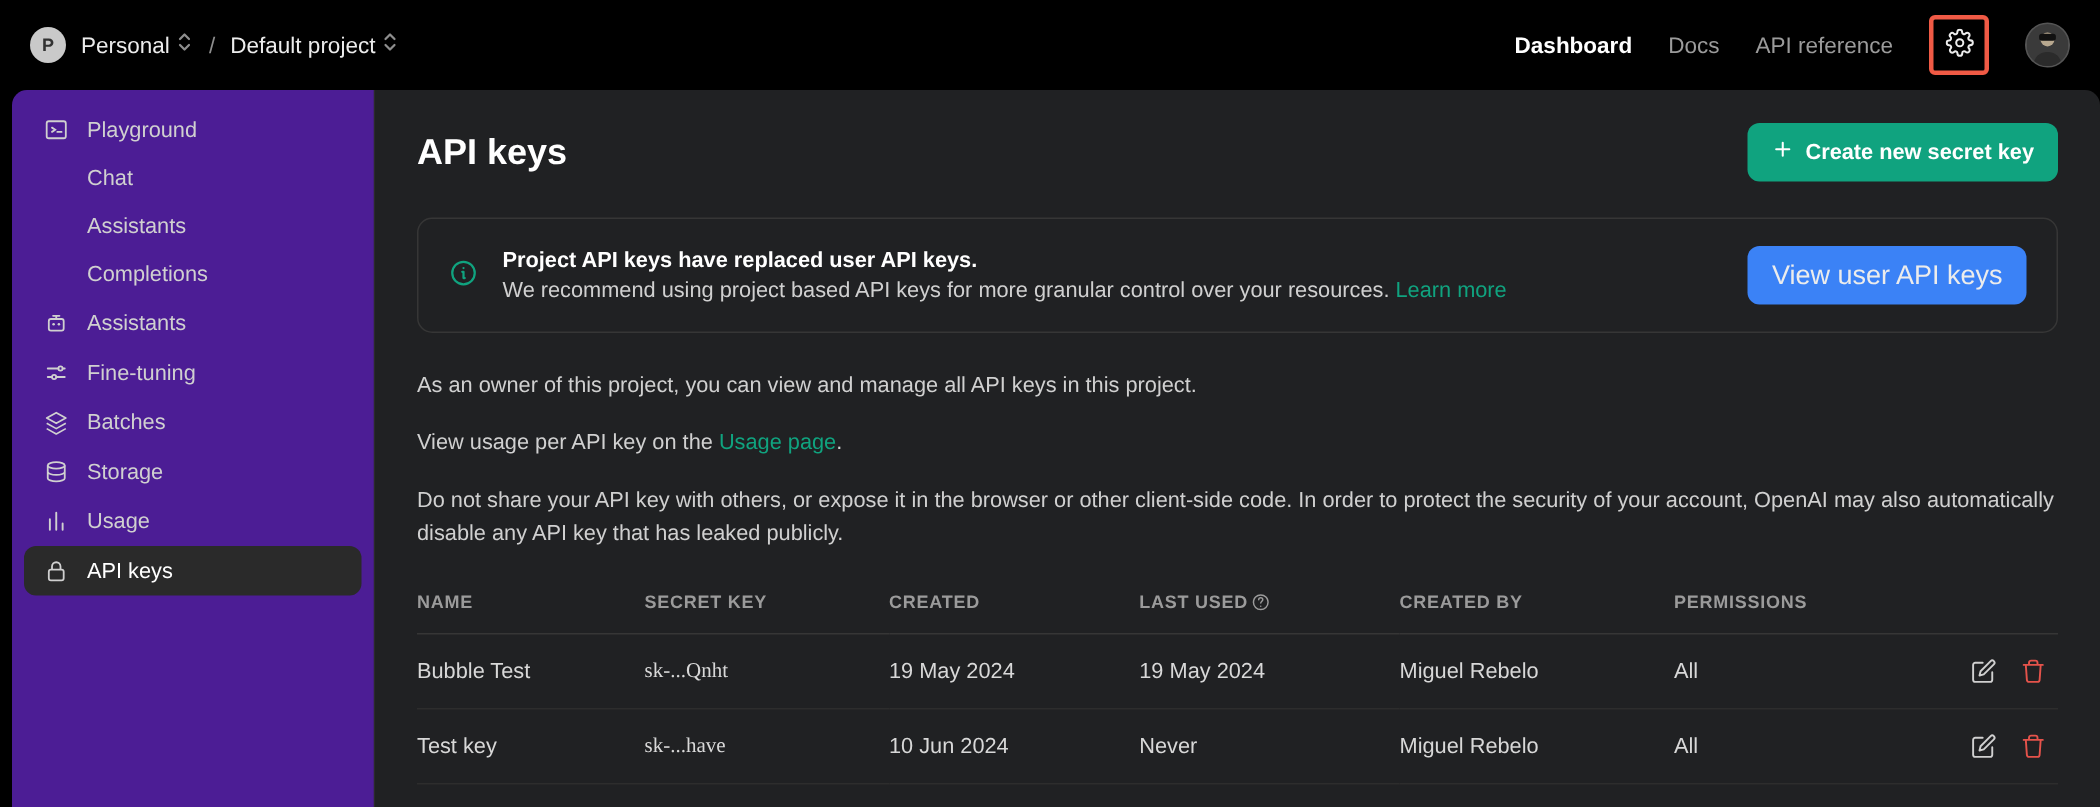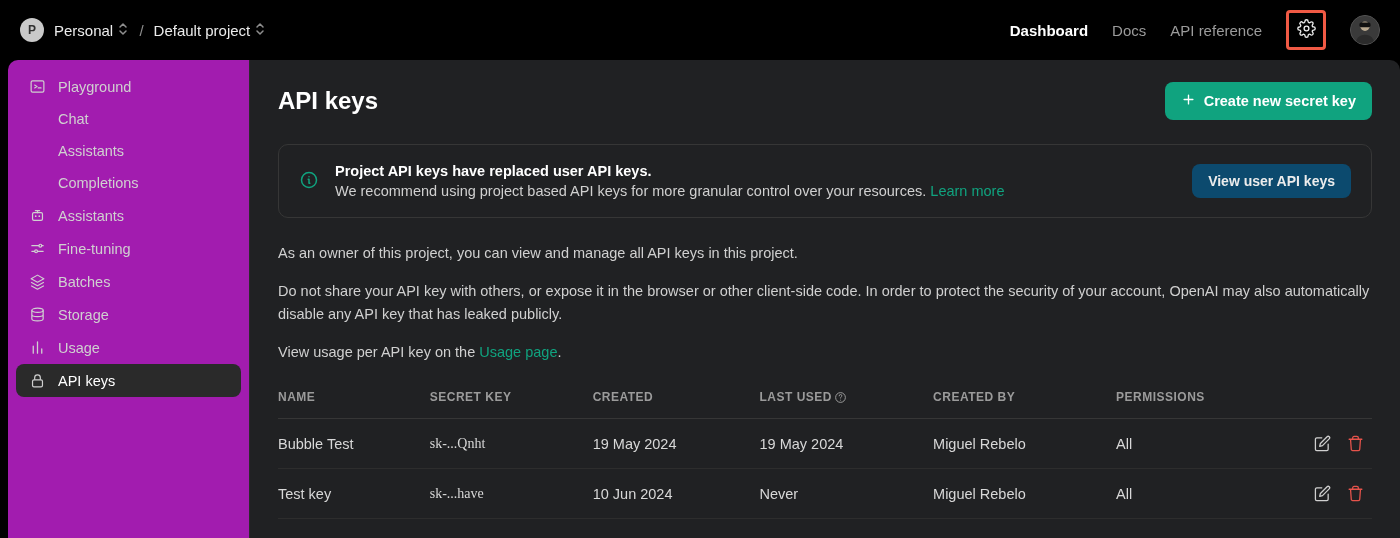--- a/index.html
+++ b/index.html
@@ -40,21 +40,21 @@
   }
   .avatar-user {
     width: 30px; height: 30px; border-radius: 50%; overflow: hidden;
     background: #555;
     border: 1px solid #555;
   }
   .avatar-user svg { width: 100%; height: 100%; }
   .layout { display: flex; height: calc(538px - 60px); }
   .sidebar {
     width: 242px; flex-shrink: 0;
-    background: #a21caf;
+    background: #4c1d95;
     border-right: 1px solid #2b2b2b;
     border-radius: 10px 0 0 0;
     margin-left: 8px;
     padding: 10px 8px;
   }
   .sidebar-item {
     display: flex; align-items: center; gap: 12px;
     padding: 8px 12px; border-radius: 8px;
     color: #d0d0d0; font-size: 14.5px;
     cursor: pointer;
@@ -79,22 +79,22 @@
   .notice {
     border: 1px solid #363636; border-radius: 10px;
     padding: 18px 20px; display: flex; align-items: center; gap: 16px;
     margin-bottom: 24px;
   }
   .notice .info-icon { color: #10a37f; flex-shrink: 0;}
   .notice-text { flex: 1; font-size: 14.5px; color: #d0d0d0;}
   .notice-text strong { color: #fff; font-weight: 600; display:block; margin-bottom: 4px;}
   .notice-text .link { color: #10a37f; }
   .btn-secondary {
-    background: #0c4a6e; color: #ececec; border: none;
-    padding: 9px 16px; border-radius: 8px; font-size: 14px; font-weight: 700;
+    background: #3b82f6; color: #ececec; border: none;
+    padding: 9px 16px; border-radius: 8px; font-size: 18px; font-weight: 400;
     cursor: pointer;
   }
   .desc { font-size: 14.5px; color: #d0d0d0; margin-bottom: 16px; line-height: 1.55;}
   .desc .link { color: #10a37f; }
   table { width: 100%; border-collapse: collapse; font-size: 14.5px;}
   th {
     text-align: left; color: #9b9b9b; font-size: 12px; font-weight: 600;
     letter-spacing: 0.5px; padding: 10px 8px 14px 0; border-bottom: 1px solid #363636;
   }
   td { padding: 16px 8px 16px 0; border-bottom: 1px solid #2d2d2d; color: #d8d8d8; }
@@ -250,24 +250,24 @@
           </svg>
       </span>
       <div class="notice-text">
         <strong>Project API keys have replaced user API keys.</strong>
         <span>We recommend using project based API keys for more granular control over your resources. </span><a class="link">Learn more</a>
       </div>
       <button class="btn-secondary">View user API keys</button>
     </div>
 
     <p class="desc">As an owner of this project, you can view and manage all API keys in this project.</p>
-    <p class="desc">Do not share your API key with others, or expose it in the browser or other client-side code. In order to protect the security of your account, OpenAI may also automatically disable any API key that has leaked publicly.</p>
     <p class="desc">
       <span>View usage per API key on the </span><a class="link">Usage page</a><span>.</span>
     </p>
+    <p class="desc">Do not share your API key with others, or expose it in the browser or other client-side code. In order to protect the security of your account, OpenAI may also automatically disable any API key that has leaked publicly.</p>
 
     <table>
       <thead>
         <tr>
           <th>NAME</th>
           <th>SECRET KEY</th>
           <th>CREATED</th>
           <th><span>LAST USED</span><span class="help-icon">
                 <svg width="13" height="13" viewBox="0 0 24 24" fill="none">
                   <circle cx="12" cy="12" r="9" stroke="currentColor" stroke-width="1.8"></circle>

